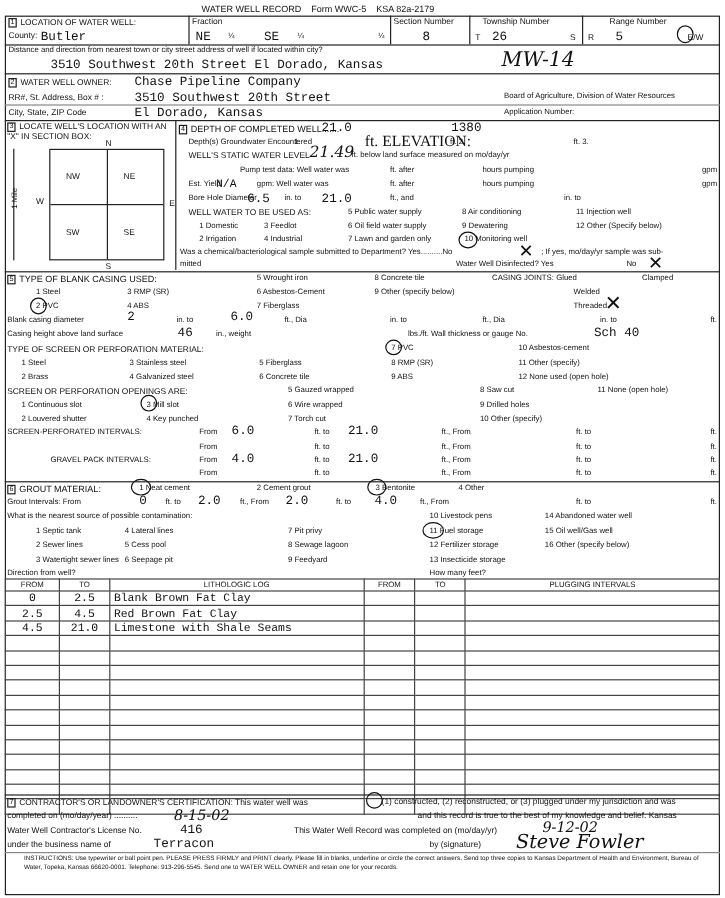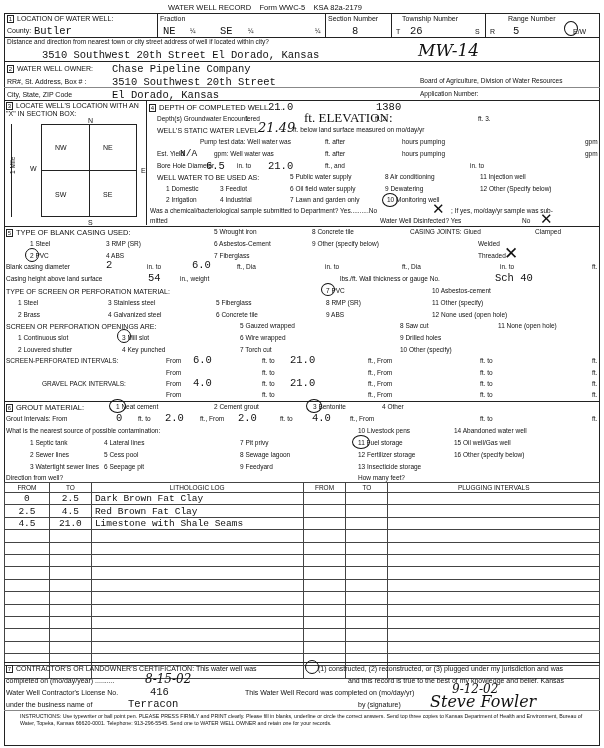--- a/index.html
+++ b/index.html
@@ -178,21 +178,21 @@
 <div class="abs tw" style="left:106px;top:259px;">2</div>
 <div class="abs s" style="left:147px;top:264px;">in. to</div>
 <div class="abs tw" style="left:192px;top:259px;">6.0</div>
 <div class="abs s" style="left:237px;top:264px;">ft., Dia</div>
 <div class="abs s" style="left:325px;top:264px;">in. to</div>
 <div class="abs s" style="left:402px;top:264px;">ft., Dia</div>
 <div class="abs s" style="left:500px;top:264px;">in. to</div>
 <div class="abs s" style="left:592px;top:264px;">ft.</div>
 
 <div class="abs s" style="left:6px;top:276px;">Casing height above land surface</div>
-<div class="abs tw" style="left:148px;top:272px;">54</div>
+<div class="abs tw" style="left:148px;top:272px;">46</div>
 <div class="abs s" style="left:180px;top:276px;">in., weight</div>
 <div class="abs s" style="left:340px;top:276px;">lbs./ft. Wall thickness or gauge No.</div>
 <div class="abs tw" style="left:495px;top:272px;">Sch 40</div>
 
 <div class="abs s" style="left:6px;top:288px;font-size:7px;">TYPE OF SCREEN OR PERFORATION MATERIAL:</div>
 <div class="abs s" style="left:326px;top:288px;">7 PVC</div>
 <div class="circ" style="left:321px;top:283px;width:14px;height:13px;"></div>
 <div class="abs s" style="left:432px;top:288px;">10 Asbestos-cement</div>
 <div class="abs s" style="left:18px;top:300px;">1 Steel</div>
 <div class="abs s" style="left:108px;top:300px;">3 Stainless steel</div>
@@ -306,21 +306,21 @@
       <th>LITHOLOGIC LOG</th>
       <th>FROM</th>
       <th>TO</th>
       <th>PLUGGING INTERVALS</th>
     </tr>
   </thead>
   <tbody>
     <tr>
       <td style="text-align:center">0</td>
       <td style="text-align:center">2.5</td>
-      <td>Dark Brown Fat Clay</td>
+      <td>Blank Brown Fat Clay</td>
       <td></td>
         <td></td>
         <td></td>
     </tr>
     <tr>
       <td style="text-align:center">2.5</td>
       <td style="text-align:center">4.5</td>
       <td>Red Brown Fat Clay</td>
       <td></td>
         <td></td>

